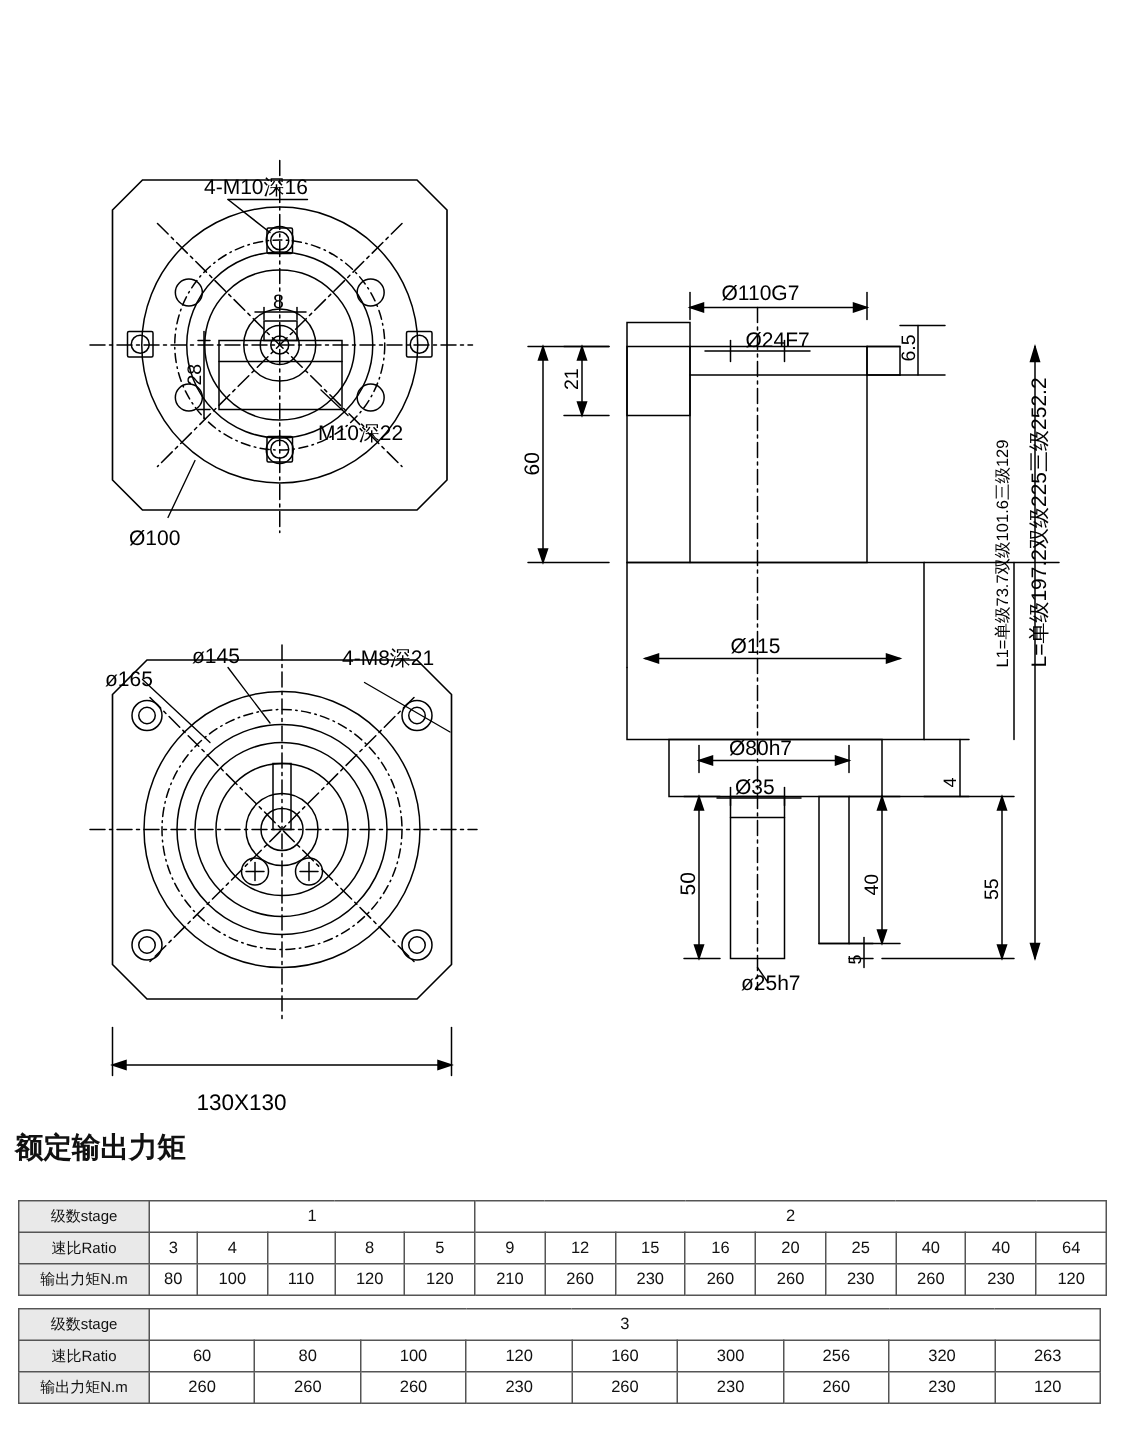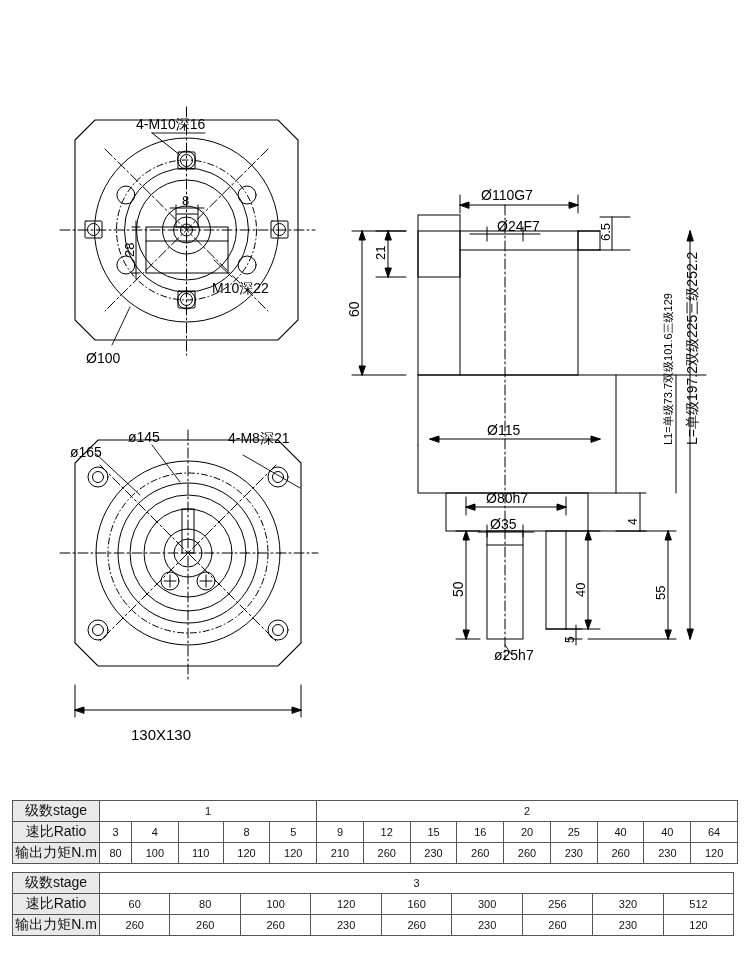--- a/index.html
+++ b/index.html
@@ -15,21 +15,21 @@
   .h-dim .en{font-size:15px;font-weight:bold;}
   .h-torque{position:absolute;left:10px;top:752px;font-size:19px;font-weight:bold;white-space:nowrap;}
 
   
   .draw{position:absolute;left:0;top:45px;width:604px;height:700px;}
   .draw svg{display:block;}
 
   
   .tbl{position:absolute;border-collapse:collapse;font-size:11px;}
   .tbl td{border:1px solid #555;text-align:center;padding:0;height:20px;background:#fff;}
-  .tbl td.lbl{background:#e9e9e9;font-size:14px;width:86px;text-align:center;}
+  .tbl td.lbl{background:#e9e9e9;font-size:10px;width:86px;text-align:center;}
   #table1{left:12px;top:800px;width:726px;}
   #table2{left:12px;top:872px;width:726px;}
   .tbl td.empty{background:#fff;border:none;}
 </style>
 </head>
 <body>
 
 <div class="page">
 
 
@@ -271,20 +271,21 @@
         <text x="574" y="598" font-size="12" transform="rotate(-90 574 598)">5</text>
         <text x="637" y="480" font-size="12" transform="rotate(-90 637 480)">4</text>
         <text x="665" y="555" font-size="13" transform="rotate(-90 665 555)">55</text>
         <text x="494" y="615" font-size="14">ø25h7</text>
         <text x="697" y="400" font-size="14" transform="rotate(-90 697 400)">L=单级197.2双级225三级252.2</text>
         <text x="672" y="400" font-size="11" transform="rotate(-90 672 400)">L1=单级73.7双级101.6三级129</text>
       </g>
     </svg>
   </div>
 
+  <div class="h-torque">额定输出力矩</div>
 
   <table class="tbl" id="table1">
     <tbody>
       <tr>
         <td class="lbl">级数stage</td>
         <td colspan="5">1</td>
         <td colspan="9">2</td>
       </tr>
       <tr>
         <td class="lbl">速比Ratio</td>
@@ -333,21 +334,21 @@
       <tr>
         <td class="lbl">速比Ratio</td>
         <td>60</td>
         <td>80</td>
         <td>100</td>
         <td>120</td>
         <td>160</td>
         <td>300</td>
         <td>256</td>
         <td>320</td>
-        <td>512</td>
+        <td>263</td>
         <td class="empty" colspan="5"></td>
       </tr>
       <tr>
         <td class="lbl">输出力矩N.m</td>
         <td>260</td>
         <td>260</td>
         <td>260</td>
         <td>230</td>
         <td>260</td>
         <td>230</td>

